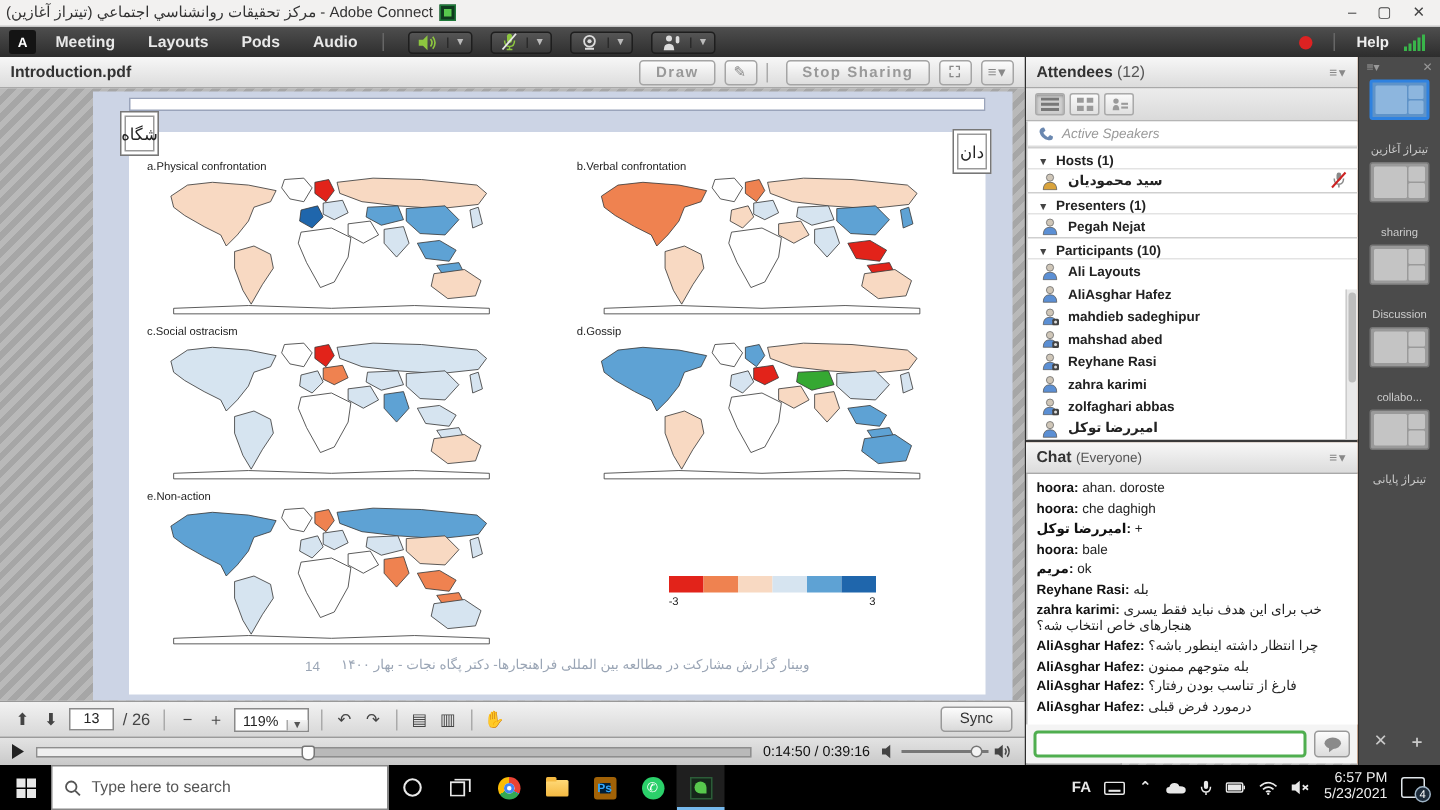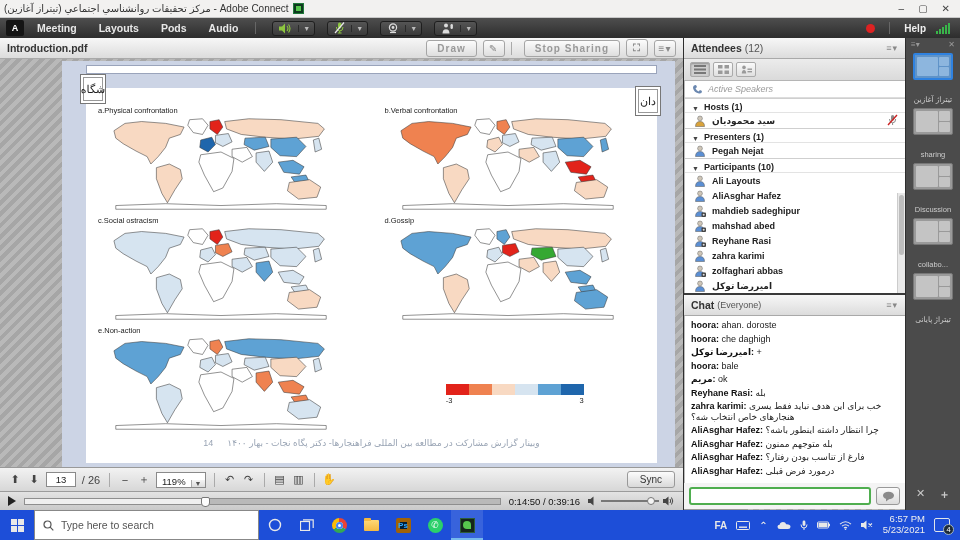--- a/index.html
+++ b/index.html
@@ -107,21 +107,21 @@
   .strip-hdr { width:100%; display:flex; justify-content:space-between; padding:0 5px; color:#9a9a9a; font-size:8px; }
   .thumb-wrap { margin-top:4px; text-align:center; }
   .thumb { width:40px; height:27px; background:#9a9a9a; border:1px solid #777; border-radius:2px; padding:2px; display:grid; grid-template-columns:2fr 1fr; gap:1px; }
   .thumb i { background:#c4c4c4; display:block; border-radius:1px; }
   .thumb.active { background:#5f93c8; border:2px solid #2f82e0; }
   .thumb.active i { background:#8db6de; }
   .thumb-label { color:#ccc; font-size:7.5px; margin-top:15px; max-width:48px; overflow:hidden; white-space:nowrap; text-overflow:ellipsis; }
   .strip-bottom { margin-top:auto; margin-bottom:8px; display:flex; gap:14px; color:#c9c9c9; font-size:11px; font-weight:bold; }
 
   
-  .taskbar { position:absolute; left:0; right:0; bottom:0; height:30px; background:#1d4ed8; display:flex; align-items:center; color:#eee; }
+  .taskbar { position:absolute; left:0; right:0; bottom:0; height:30px; background:#000000; display:flex; align-items:center; color:#eee; }
   .start { width:34px; height:30px; display:flex; align-items:center; justify-content:center; }
   .win-logo { display:grid; grid-template-columns:6px 6px; grid-template-rows:6px 6px; gap:1px; }
   .win-logo i { background:#e8e8e8; display:block; }
   .search-box { width:225px; height:30px; background:#fff; display:flex; align-items:center; gap:7px; padding:0 8px; color:#555; font-size:10.5px; border:1px solid #888; }
   .tb-icon { width:32px; height:30px; display:flex; align-items:center; justify-content:center; }
   .tb-icon.active { background:rgba(255,255,255,.12); box-shadow:inset 0 -2px 0 #76b9ed; }
   .chrome-ic { width:15px; height:15px; border-radius:50%; background:conic-gradient(#ea4335 0 33%,#4285f4 33% 34%,#34a853 34% 66%,#fbbc05 66% 100%); position:relative; }
   .chrome-ic::after { content:""; position:absolute; inset:4px; border-radius:50%; background:#fff; box-shadow:inset 0 0 0 2px #4285f4; }
   .folder-ic { width:15px; height:11px; background:linear-gradient(#ffd977,#f4b942); border-radius:1px; position:relative; }
   .folder-ic::before { content:""; position:absolute; top:-2px; left:0; width:7px; height:3px; background:#f4b942; border-radius:1px 1px 0 0; }

